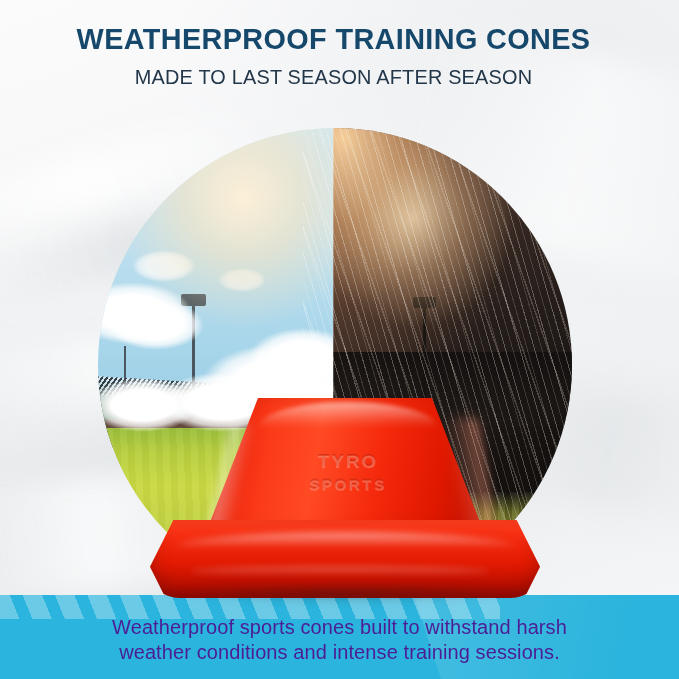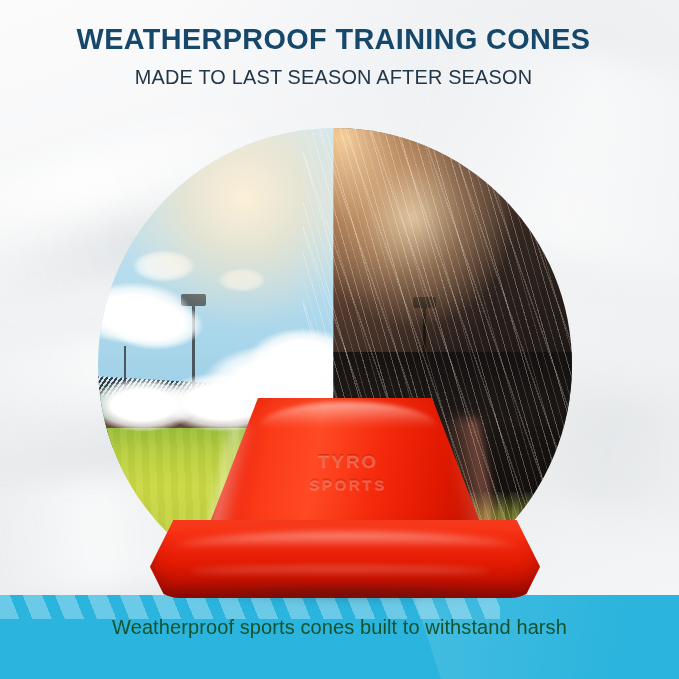--- a/index.html
+++ b/index.html
@@ -271,21 +271,21 @@
       rgba(255,255,255,.30) 0 18px,
       rgba(255,255,255,0) 18px 30px);
   }
   .banner-sheen {
     position:absolute; right:-60px; bottom:-70px; width:300px; height:200px;
     background:linear-gradient(120deg,rgba(255,255,255,.12) 0%,rgba(255,255,255,0) 60%);
     transform:rotate(-18deg);
   }
   .banner-text {
     position:absolute; left:0; right:0; top:20px;
-    text-align:center; color:#14532d;
+    text-align:center; color:#4c1d95;
     font-size:20px; line-height:25px; font-weight:400; letter-spacing:.1px;
   }
   .banner-text span { display:block; }
 </style>
 </head>
 <body>
 
 <div class="canvas">
 
   <div class="fold f1"></div>
@@ -351,16 +351,17 @@
     <div class="base-hl"></div>
     <div class="base-hl2"></div>
     <div class="cone-shadow"></div>
   </div>
 
   <div class="banner">
     <div class="banner-stripes"></div>
     <div class="banner-sheen"></div>
     <div class="banner-text">
       <span>Weatherproof sports cones built to withstand harsh</span>
+      <span>weather conditions and intense training sessions.</span>
     </div>
   </div>
 
 </div>
 
 </body></html>

